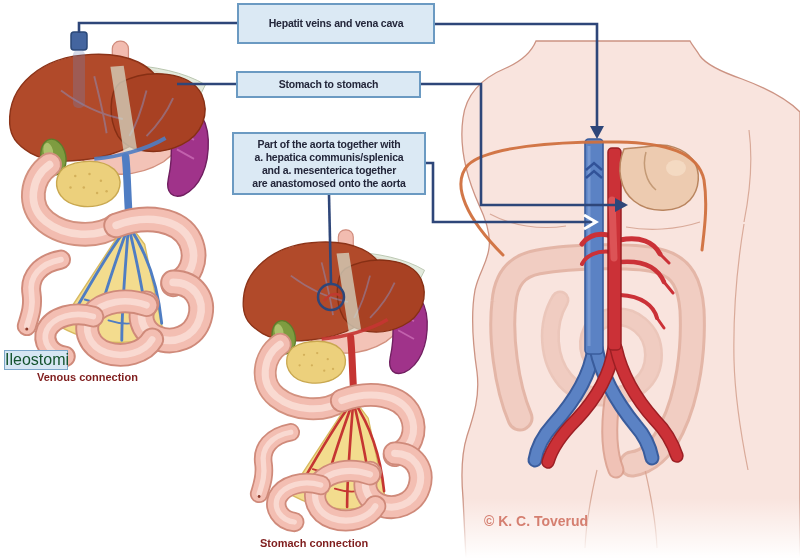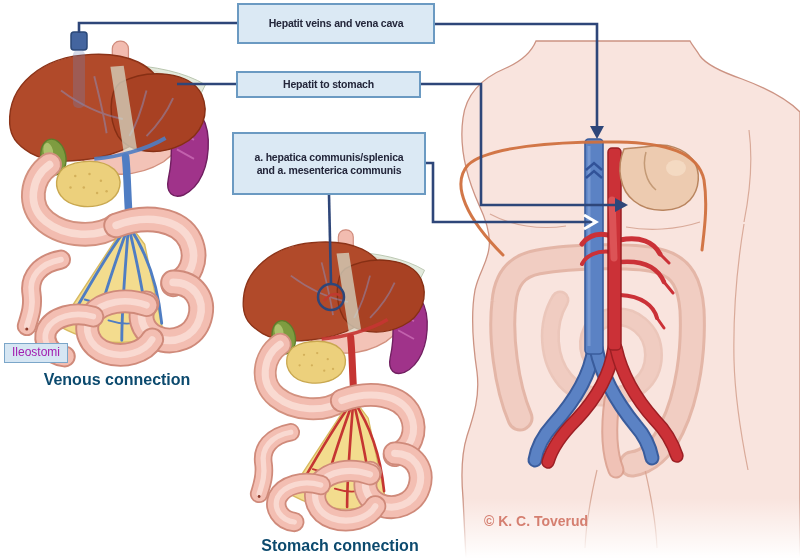--- a/index.html
+++ b/index.html
@@ -12,25 +12,25 @@
     position:absolute;box-sizing:border-box;
     background:#dbe9f4;border:2px solid #6b9ac2;
     color:#23263a;font-size:10.5px;font-weight:bold;letter-spacing:-0.2px;
     text-align:center;line-height:13px;display:flex;flex-direction:column;justify-content:center;
     z-index:5;
   }
   .callout span{display:block;white-space:nowrap;}
   .tag{
     position:absolute;box-sizing:border-box;
     background:#d6e6f3;border:1.5px solid #7ba6c9;
-    color:#a21caf;font-size:12px;line-height:17px;text-align:center;z-index:5;
+    color:#14532d;font-size:16px;line-height:17px;text-align:center;z-index:5;margin-top:7px;
   }
   .caption{
-    position:absolute;color:#0c4a6e;font-size:16px;font-weight:bold;
-    text-align:center;z-index:5;white-space:nowrap;
+    position:absolute;color:#7f1d1d;font-size:11px;font-weight:bold;
+    z-index:5;white-space:nowrap;
   }
   .credit{
     position:absolute;color:#d57f70;font-size:14px;font-weight:bold;z-index:6;white-space:nowrap;
   }
 </style>
 </head>
 <body>
 
 <div class="stage">
 
@@ -211,26 +211,28 @@
   <polygon points="615,198 615,212 628,205" fill="#2e4679"></polygon>
   <path d="M584,215 L596,222 L584,229" stroke="#ffffff" stroke-width="3" fill="none"></path>
   <circle cx="331" cy="297" r="13" stroke="#2e4679" stroke-width="2.5" fill="none"></circle>
 </svg>
 
 <div class="callout" style="left:237px;top:3px;width:198px;height:41px;">
   <span>Hepatit veins and vena cava</span>
 </div>
 
 <div class="callout" style="left:236px;top:71px;width:185px;height:27px;">
-  <span>Hepatit to stomach</span>
+  <span>Stomach to stomach</span>
 </div>
 
 <div class="callout" style="left:232px;top:132px;width:194px;height:63px;">
+  <span>Part of the aorta together with</span>
   <span>a. hepatica communis/splenica</span>
-  <span>and a. mesenterica communis</span>
+  <span>and a. mesenterica together</span>
+  <span>are anastomosed onto the aorta</span>
 </div>
 
 <div class="tag" style="left:4px;top:343px;width:64px;height:20px;">Ileostomi</div>
 
 <div class="caption" style="left:37px;top:371px;width:160px;">Venous connection</div>
 
 <div class="caption" style="left:260px;top:537px;width:160px;">Stomach connection</div>
 
 <div class="credit" style="left:484px;top:513px;">© K. C. Toverud</div>
 

